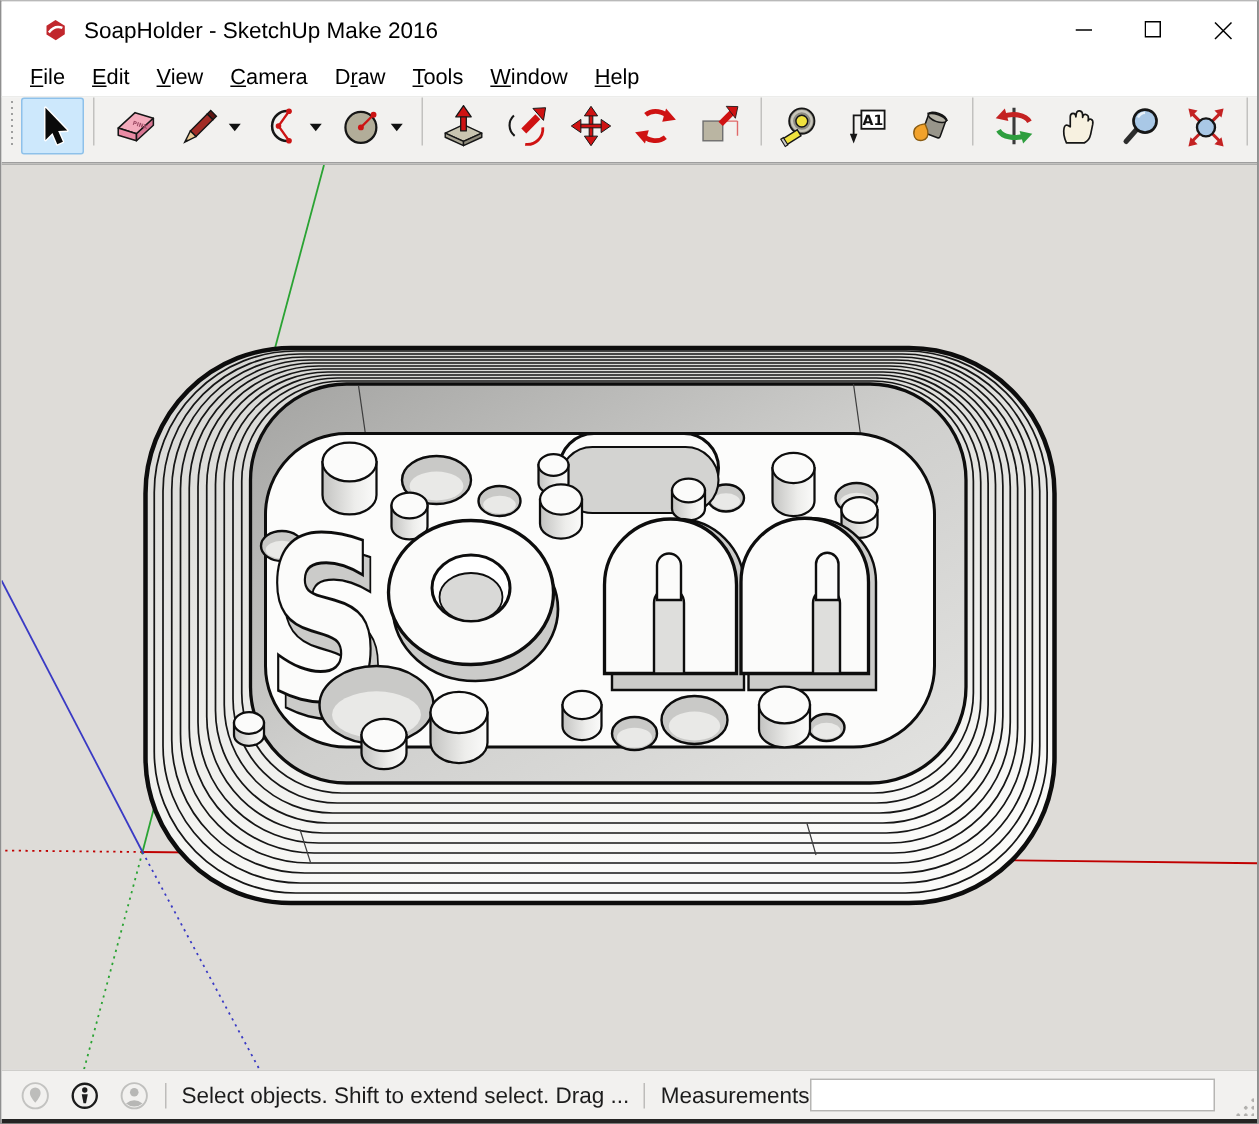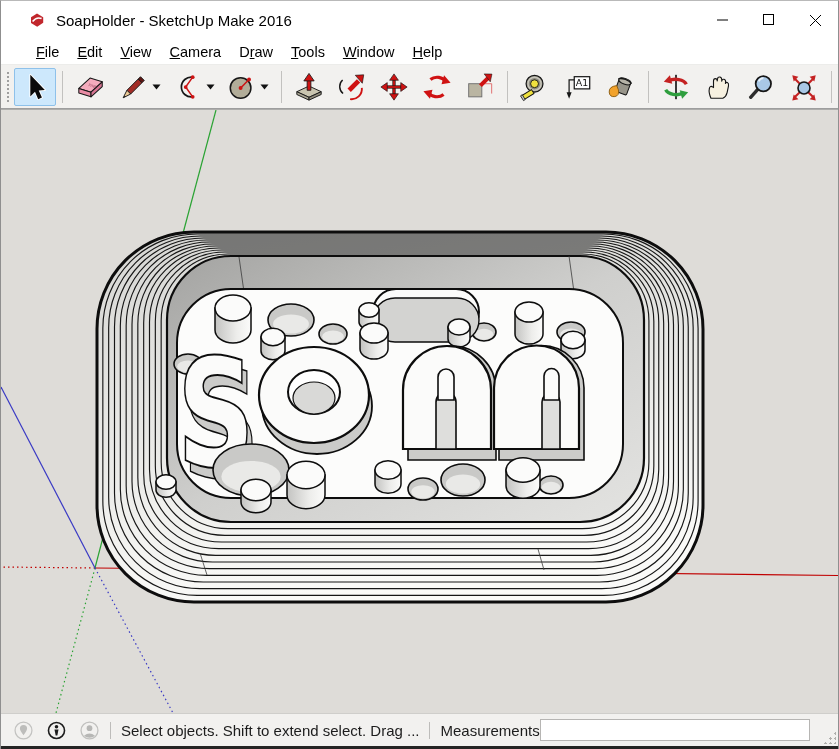--- a/index.html
+++ b/index.html
@@ -10,25 +10,25 @@
     border-left:1px solid #8f8f8f;border-right:1px solid #8f8f8f;border-top:1px solid #b9b9b9;
     background:#fff;display:flex;flex-direction:column;
   }
   
   .titlebar{height:38px;background:#fff;display:flex;align-items:center;flex:0 0 auto;}
   .app-icon{width:18px;height:18px;margin:0 10px 0 27px;flex:0 0 auto;}
   .title-text{font-size:15px;color:#000;white-space:nowrap;}
   .tb-spacer{flex:1;}
   .win-btn{width:46px;height:38px;display:flex;align-items:center;justify-content:center;}
   
-  .menubar{height:26px;background:#fff;display:flex;align-items:center;padding-left:26px;flex:0 0 auto;border-bottom:1px solid #ececea;}
+  .menubar{height:26px;background:#fff;display:flex;align-items:center;padding-left:10px;flex:0 0 auto;border-bottom:1px solid #ececea;}
   .menu-item{font-size:14.5px;color:#000;padding:3px 9px;cursor:default;}
   .menu-item u{text-decoration:underline;}
   
-  .toolbar{height:44px;background:#f2f1ef;border-bottom:1px solid #9e9e9e;display:flex;align-items:center;flex:0 0 auto;padding-left:2px;}
+  .toolbar{height:44px;background:#f2f1ef;border-bottom:1px solid #9e9e9e;display:flex;flex:0 0 auto;padding-left:2px;font-weight:bold;}
   .grip{width:4px;height:34px;margin:0 5px 0 2px;background-image:radial-gradient(#9f9f9f 0.9px, transparent 1px);background-size:4px 4px;background-position:1px 1px;}
   .tbtn{width:44px;height:38px;display:flex;align-items:center;justify-content:center;border:1px solid transparent;border-radius:2px;}
   .tbtn.active{background:#cde8fc;border-color:#8ec1ea;}
   .dd-arrow{width:12px;height:38px;display:flex;align-items:center;justify-content:center;margin:0 4px 0 -4px;}
   .tsep{width:1px;height:32px;background:#c2c1bf;margin:0 6px;}
   
   .viewport{height:604px;position:relative;flex:0 0 auto;background:#dedcd8;border-top:1px solid #aeaeac;}
   .viewport svg{display:block;}
   
   .statusbar{height:33px;background:#f2f1ef;border-top:1px solid #cfcecb;display:flex;align-items:center;flex:0 0 auto;position:relative;}

